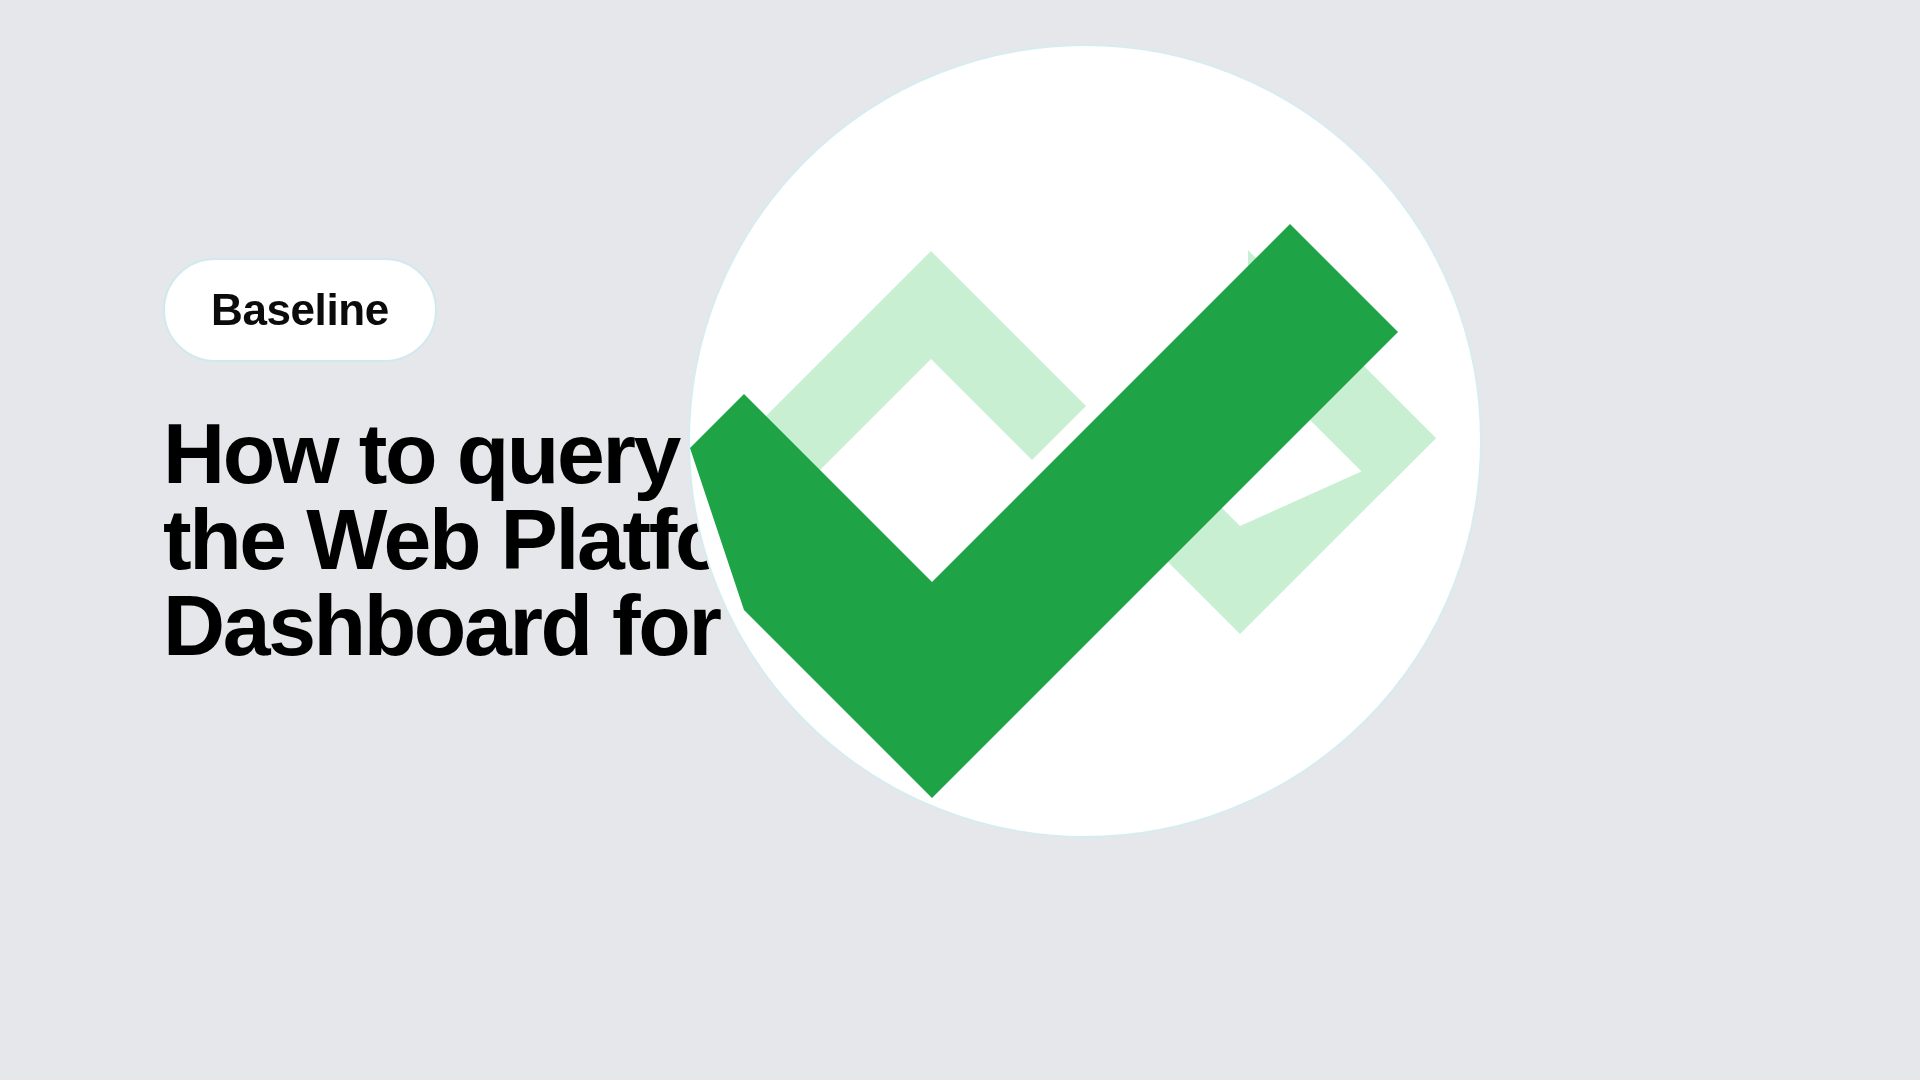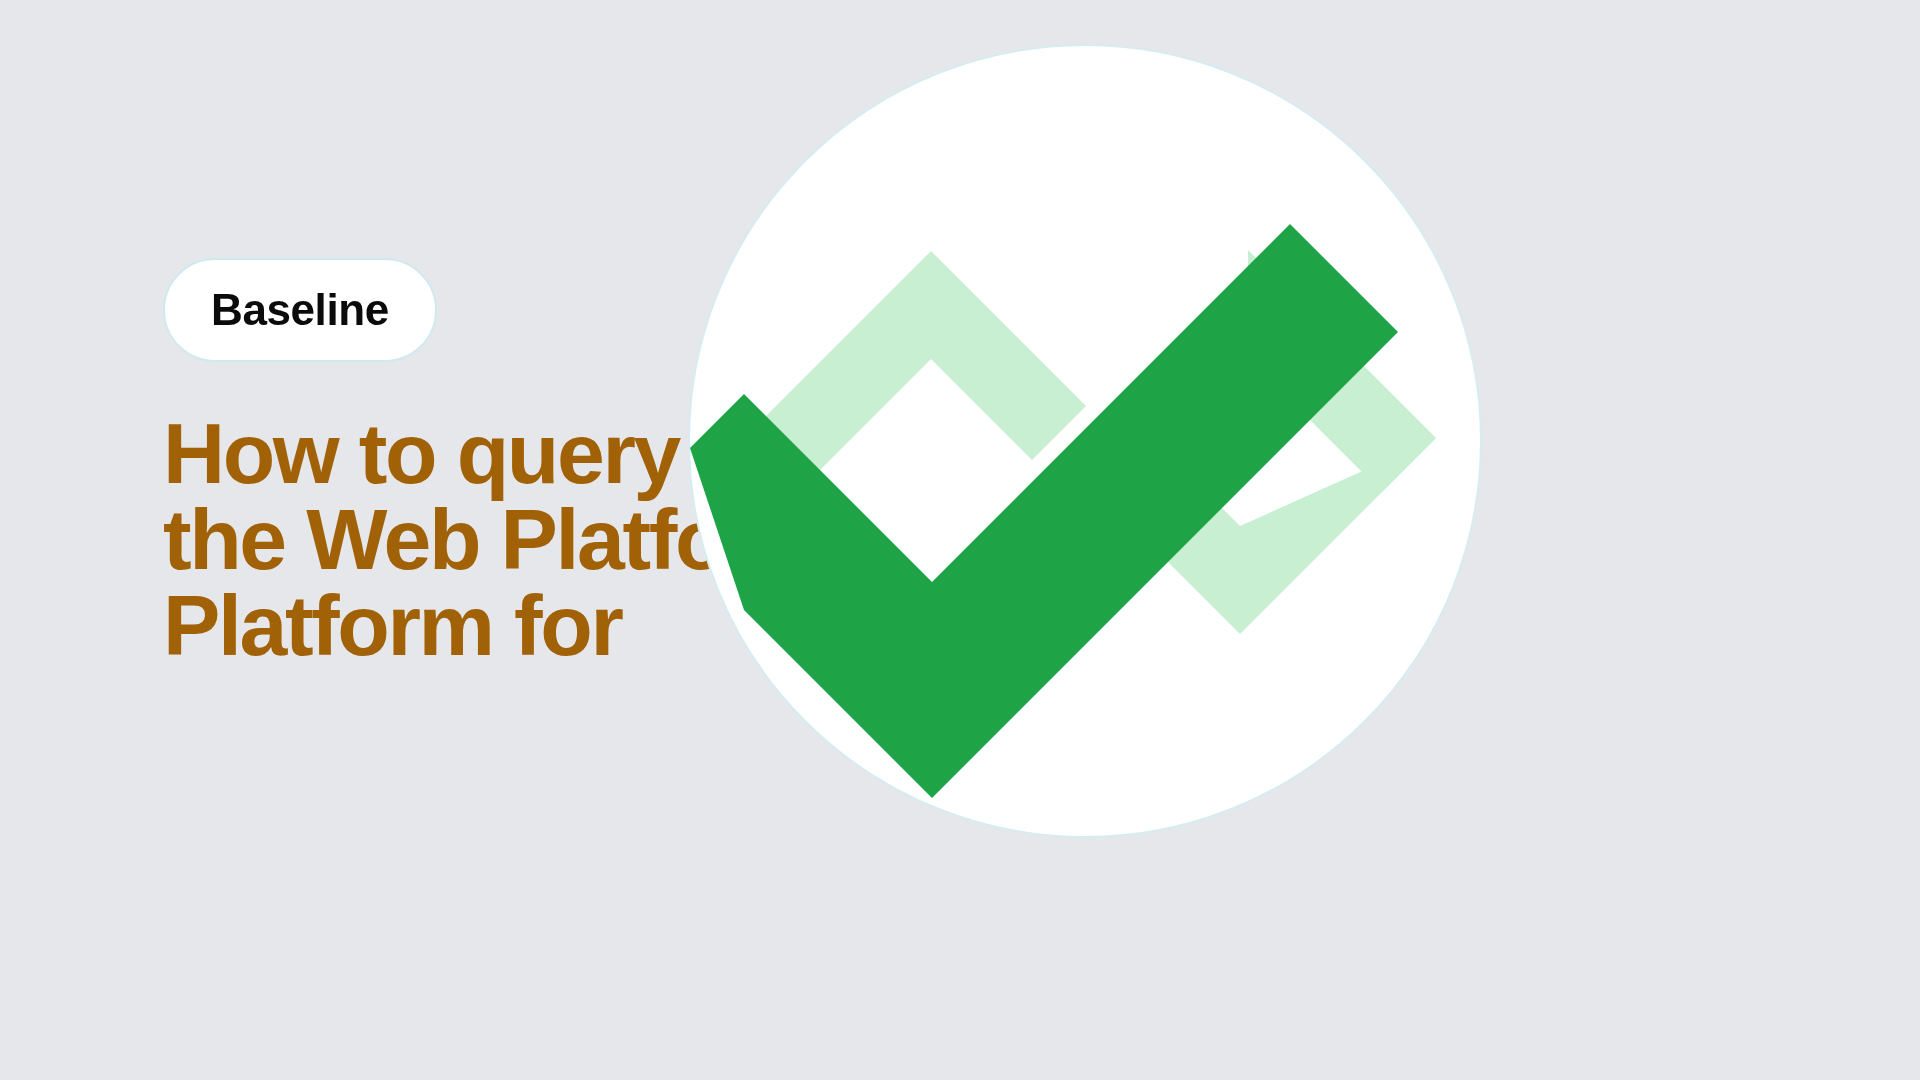--- a/index.html
+++ b/index.html
@@ -95,24 +95,24 @@
 <body style="background: rgb(230, 231, 235);">
 
 <div class="card" style="background: rgb(230, 231, 235);">
 
   <div class="content">
 
     <div class="badge" style="background: rgb(255, 255, 255); border-color: rgb(207, 233, 239);">
       <span class="badge-label" style="color: rgb(11, 11, 12);">Baseline</span>
     </div>
 
-    <h1 class="headline" style="color: #a16207;">
+    <h1 class="headline" style="color: #000000;">
       <span class="line">How to query</span>
       <span class="line">the Web Platform</span>
-      <span class="line">Platform for</span>
+      <span class="line">Dashboard for</span>
     </h1>
 
   </div>
 
   <div class="disc-wrap">
     <div class="disc" style="background: rgb(255, 255, 255); border-color: rgb(214, 236, 240);"></div>
 
     <svg class="logo-svg" viewBox="0 0 794 794" aria-hidden="true">
 
       <g>

